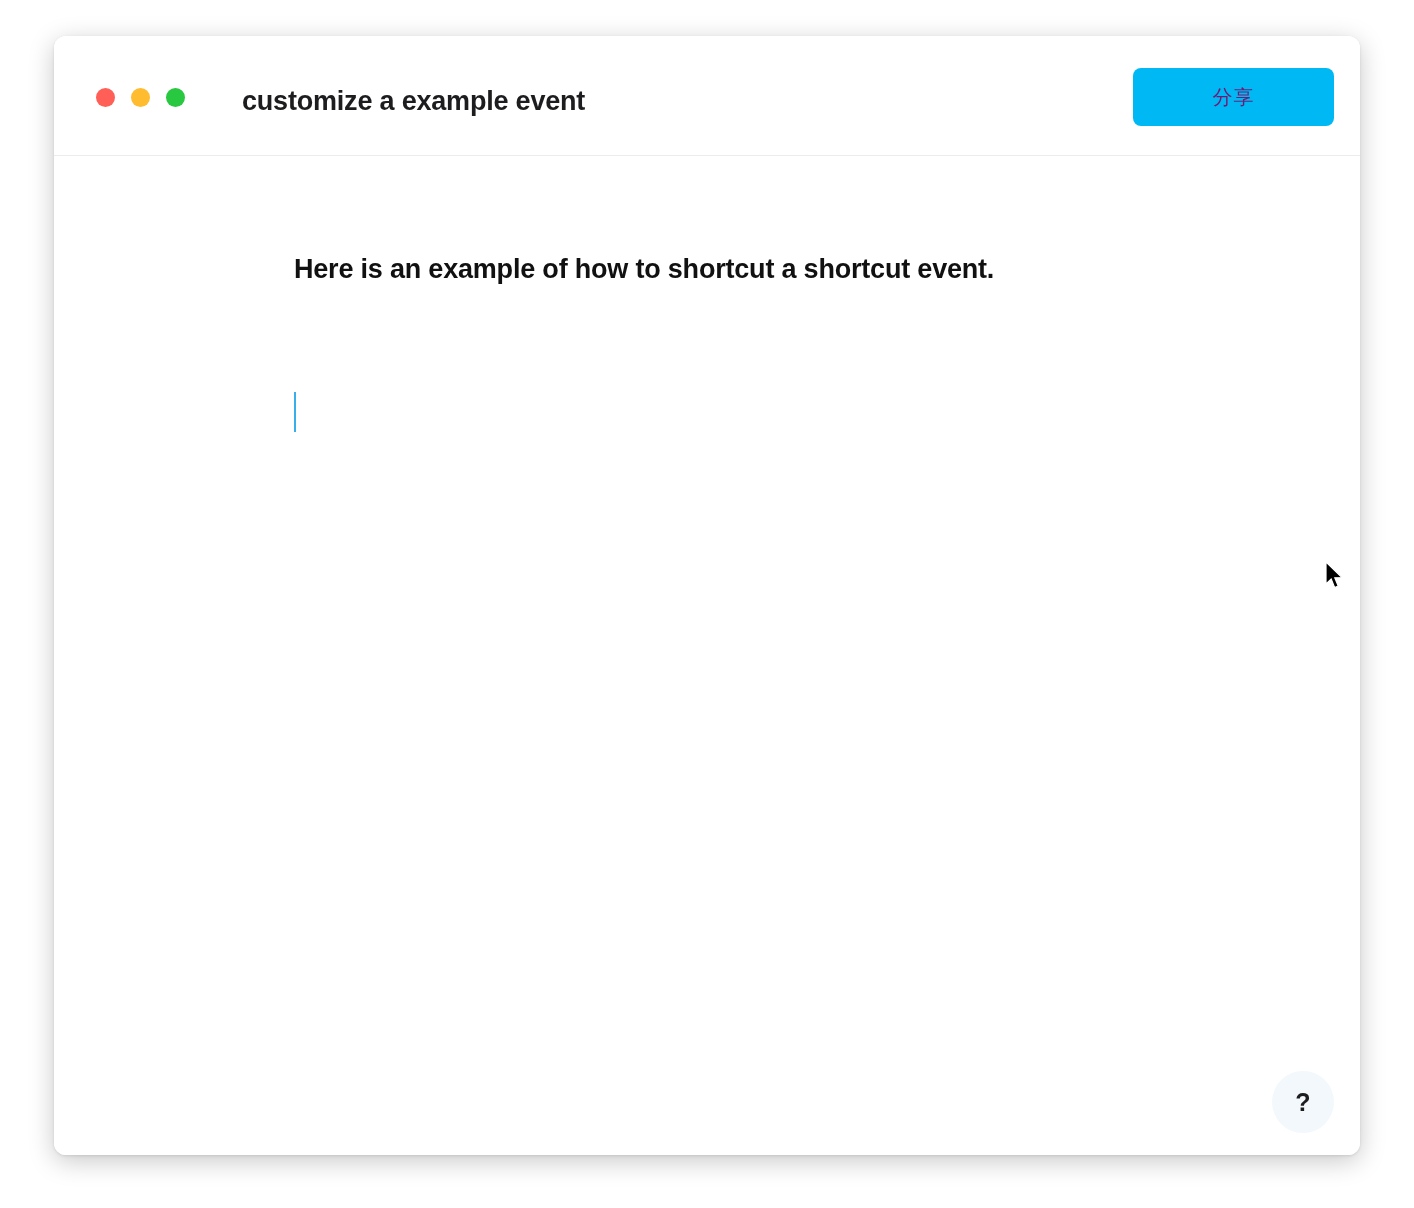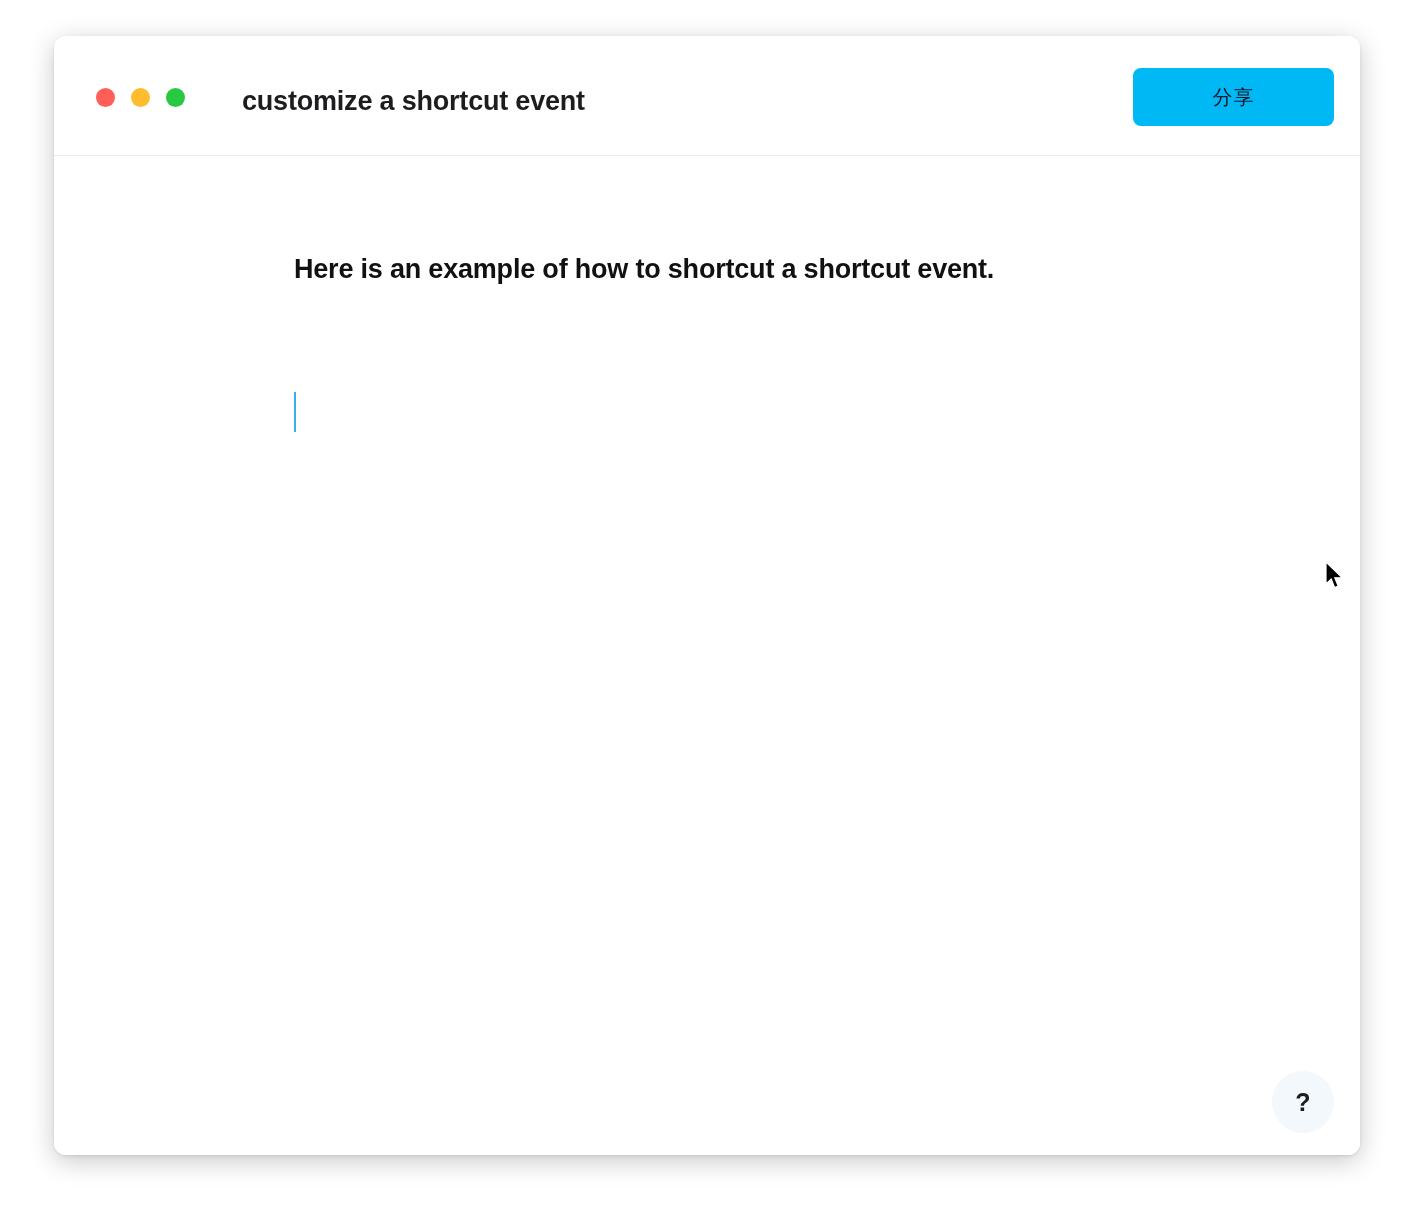--- a/index.html
+++ b/index.html
@@ -64,21 +64,21 @@
 
   .share-button {
     position: absolute;
     right: 26px;
     top: 32px;
     width: 201px;
     height: 58px;
     background: #00b9f4;
     border: none;
     border-radius: 8px;
-    color: #0f172a;
+    color: #701a75;
     font-size: 20px;
     font-family: "Liberation Sans", sans-serif;
     cursor: pointer;
     display: flex;
     align-items: center;
     justify-content: center;
     letter-spacing: 1px;
   }
 
   .content {
@@ -141,21 +141,21 @@
 <div class="window">
 
   <div class="titlebar">
 
     <div class="traffic-lights">
       <span class="dot close"></span>
       <span class="dot minimize"></span>
       <span class="dot zoom"></span>
     </div>
 
-    <div class="window-title">customize a shortcut event</div>
+    <div class="window-title">customize a example event</div>
 
     <button class="share-button">分享</button>
   </div>
 
   <div class="content">
 
     <div class="doc-heading">Here is an example of how to shortcut a shortcut event.</div>
 
     <div class="text-caret"></div>
 

